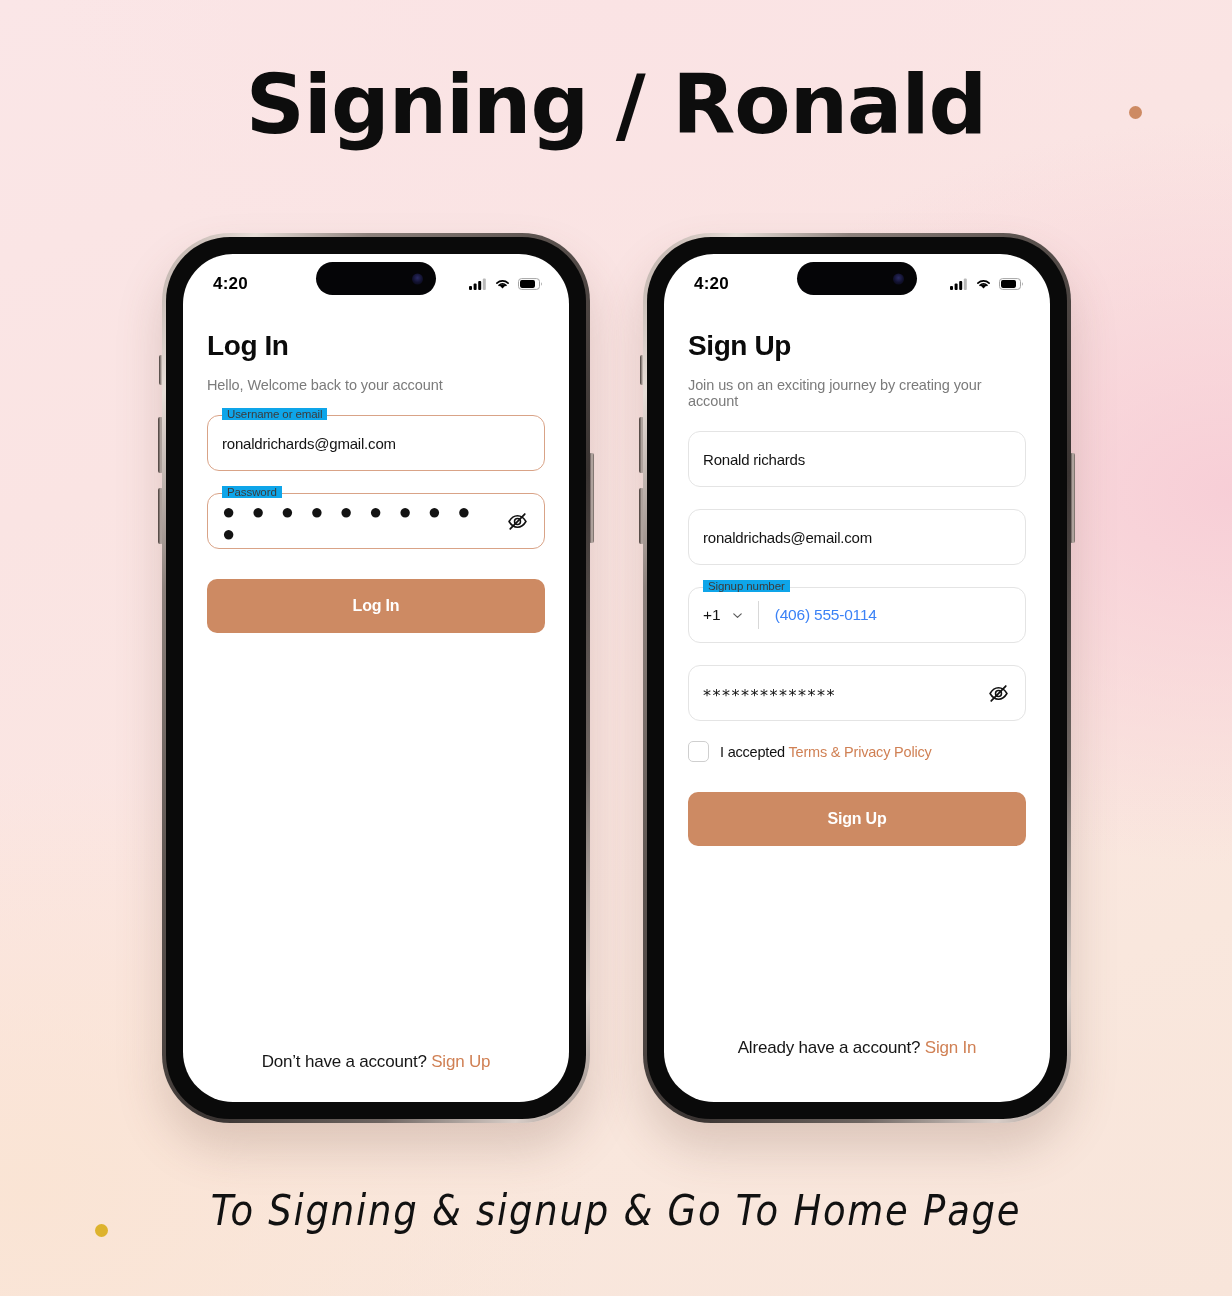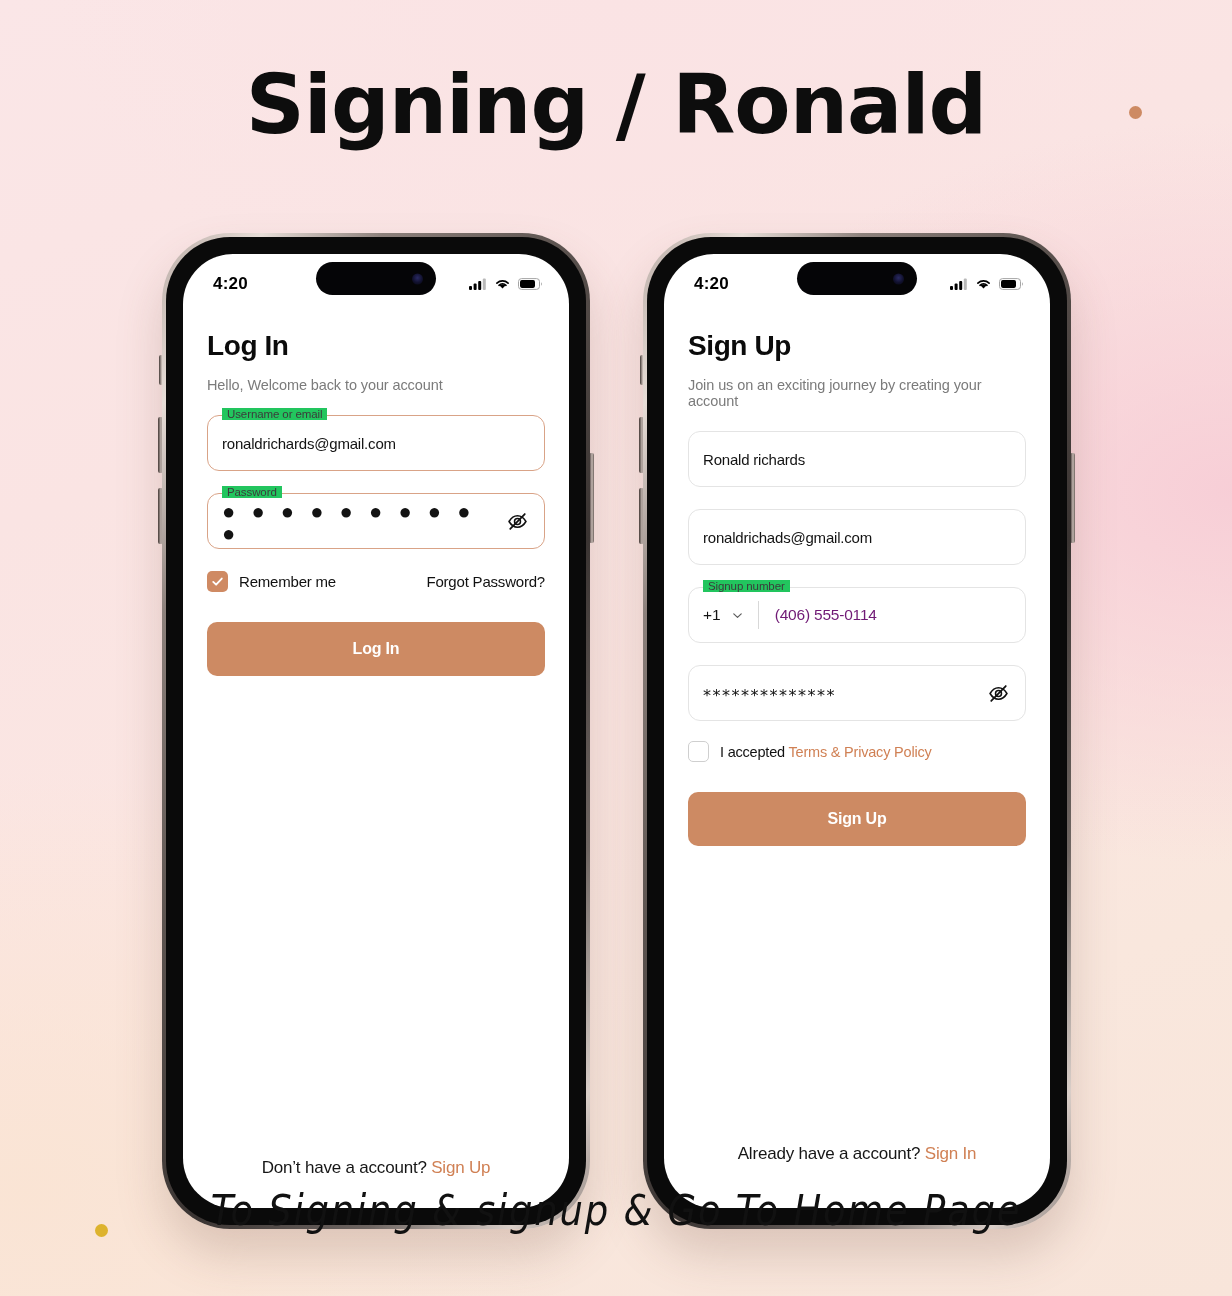--- a/index.html
+++ b/index.html
@@ -68,21 +68,21 @@
     font-style: italic;
     font-family: "DejaVu Sans", sans-serif;
     letter-spacing: 2px;
     transform: scaleX(0.88);
   }
 
   
   .phone {
     position: absolute;
     width: 428px;
-    height: 996px;
+    height: 890px;
   }
   .phone.left  { left: 162px; top: 233px; }
   .phone.right { left: 643px; top: 233px; }
 
   .phone-outer {
     position: absolute;
     inset: 0;
     border-radius: 68px;
     background: linear-gradient(120deg, #b9aba5 0%, #e8ded8 10%, #8d817c 22%, #5d5450 40%, #3a3432 60%, #6f6662 78%, #d9cec8 92%, #948883 100%);
     padding: 4px;
@@ -187,21 +187,21 @@
     padding: 0 14px;
     background: #fff;
   }
   .field.plain {
     border-color: #e4e4e4;
   }
   .field-label {
     position: absolute;
     top: -8px;
     left: 14px;
-    background: #22c55e;
+    background: #0ea5e9;
     padding: 0 5px;
     font-size: 11.5px;
     color: #3b3b3b;
     letter-spacing: -0.1px;
   }
   .field-value {
     font-size: 15px;
     color: #131313;
     letter-spacing: -0.2px;
     flex: 1;
@@ -230,21 +230,21 @@
     display: flex;
     align-items: center;
     gap: 10px;
     padding-right: 14px;
     border-right: 1.2px solid #d8d8d8;
     height: 28px;
   }
   .cc-code { font-size: 15.5px; color: #141414; }
   .phone-num {
     font-size: 15.5px;
-    color: #701a75;
+    color: #3b82f6;
     padding-left: 16px;
     letter-spacing: -0.2px;
   }
 
   
   .row-between {
     display: flex;
     align-items: center;
     justify-content: space-between;
     margin-top: 22px;
@@ -374,31 +374,20 @@
               <span class="field-value dots" placeholder="Password">● ● ● ● ● ● ● ● ● ●</span>
               <span class="eye-btn">
                 <svg width="23" height="23" viewBox="0 0 24 24">
                   <path d="M3.2 12 C5.6 7.9 8.6 6 12 6 c3.4 0 6.4 1.9 8.8 6 -2.4 4.1 -5.4 6 -8.8 6 -3.4 0 -6.4 -1.9 -8.8 -6 Z" fill="none" stroke="#111" stroke-width="1.6"></path>
                   <circle cx="12" cy="12" r="3.1" fill="none" stroke="#111" stroke-width="1.6"></circle>
                   <line x1="4.4" y1="19.8" x2="19.6" y2="4.2" stroke="#111" stroke-width="1.8" stroke-linecap="round"></line>
                 </svg>
               </span>
             </div>
 
-            <div class="row-between">
-              <div class="chk-wrap">
-                <span class="chk">
-                  <svg width="13" height="13" viewBox="0 0 14 14">
-                    <path d="M2.4 7.4 L5.5 10.4 L11.6 3.8" fill="none" stroke="#fff" stroke-width="2" stroke-linecap="round" stroke-linejoin="round"></path>
-                  </svg>
-                </span>
-                <span class="chk-label">Remember me</span>
-              </div>
-              <span class="link-muted">Forgot Password?</span>
-            </div>
 
             <div class="primary-btn">Log In</div>
           </div>
 
           <div class="screen-footer">
             <span>Don’t have a account? </span><span class="link-accent">Sign Up</span>
           </div>
 
         </div>
       </div>
@@ -450,21 +439,21 @@
 
           <div class="screen-body">
             <div class="screen-title">Sign Up</div>
             <div class="screen-sub">Join us on an exciting journey by creating your account</div>
 
             <div class="field plain">
               <span class="field-value" placeholder="Full name">Ronald richards</span>
             </div>
 
             <div class="field plain">
-              <span class="field-value" placeholder="Email">ronaldrichads@gmail.com</span>
+              <span class="field-value" placeholder="Email">ronaldrichads@email.com</span>
             </div>
 
             <div class="field plain">
               <span class="field-label">Signup number</span>
               <span class="cc">
                 <span class="cc-code">+1</span>
                 <span>
                   <svg width="13" height="13" viewBox="0 0 14 14">
                     <path d="M3 5.2 L7 9 L11 5.2" fill="none" stroke="#5c5c5c" stroke-width="1.3" stroke-linecap="round" stroke-linejoin="round"></path>
                   </svg>

